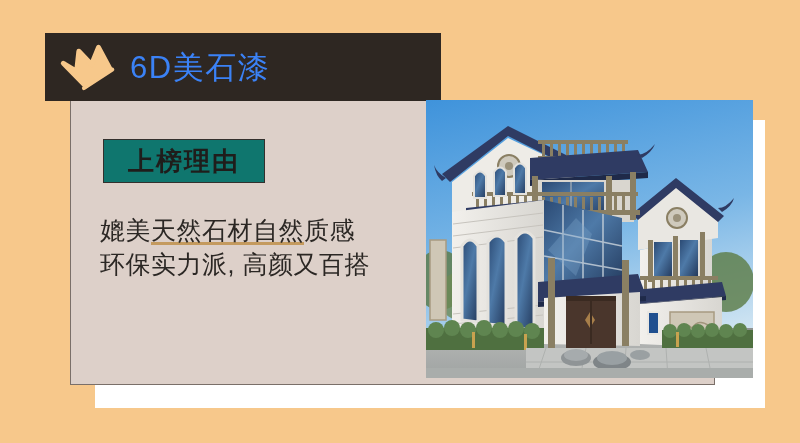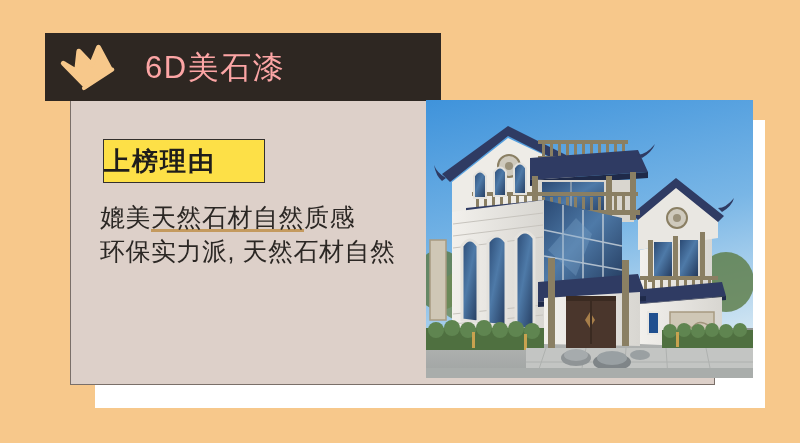--- a/index.html
+++ b/index.html
@@ -53,56 +53,56 @@
     padding-left: 14px;
     box-sizing: border-box;
   }
   .crown-icon {
     width: 62px;
     height: 52px;
     flex: 0 0 auto;
     display: block;
   }
   .header-title {
-    color: #fca5a5;
+    color: #3b82f6;
     font-size: 31px;
     letter-spacing: 1.5px;
-    margin-left: 24px;
+    margin-left: 9px;
     font-weight: 400;
     white-space: nowrap;
     line-height: 1;
   }
 
   
   .reason-badge {
     position: absolute;
     left: 103px;
     top: 139px;
     width: 162px;
     height: 44px;
-    background: #fde047;
+    background: #0f766e;
     border: 1.5px solid #33302d;
     box-sizing: border-box;
     display: flex;
     align-items: center;
-    justify-content: flex-start;
+    justify-content: center;
   }
   .reason-badge-label {
     color: #1f1d1b;
     font-size: 26px;
     font-weight: bold;
     letter-spacing: 2px;
     line-height: 1;
   }
 
   
   .body-copy {
     position: absolute;
     left: 100px;
-    top: 200px;
+    top: 213px;
     width: 330px;
   }
   .copy-line {
     font-size: 25px;
     color: #2b2724;
     line-height: 34px;
     white-space: nowrap;
     letter-spacing: 0.5px;
   }
   .copy-line .hl {
@@ -156,21 +156,21 @@
 
   <div class="reason-badge">
     <span class="reason-badge-label">上榜理由</span>
   </div>
 
   <div class="body-copy">
     <div class="copy-line">
       <span>媲美</span><span class="hl">天然石材自然</span><span>质感</span>
     </div>
     <div class="copy-line">
-      <span>环保实力派, 天然石材自然</span>
+      <span>环保实力派, 高颜又百搭</span>
     </div>
   </div>
 
   <div class="photo-frame">
     <span class="sr-only">中式现代别墅效果图</span>
     <div class="photo-scene">
       <svg viewBox="0 0 327 278" xmlns="http://www.w3.org/2000/svg" preserveAspectRatio="none" aria-hidden="true">
         <defs>
           <linearGradient id="sky" x1="0" y1="0" x2="0.25" y2="1">
             <stop offset="0%" stop-color="#3f93db"></stop>

